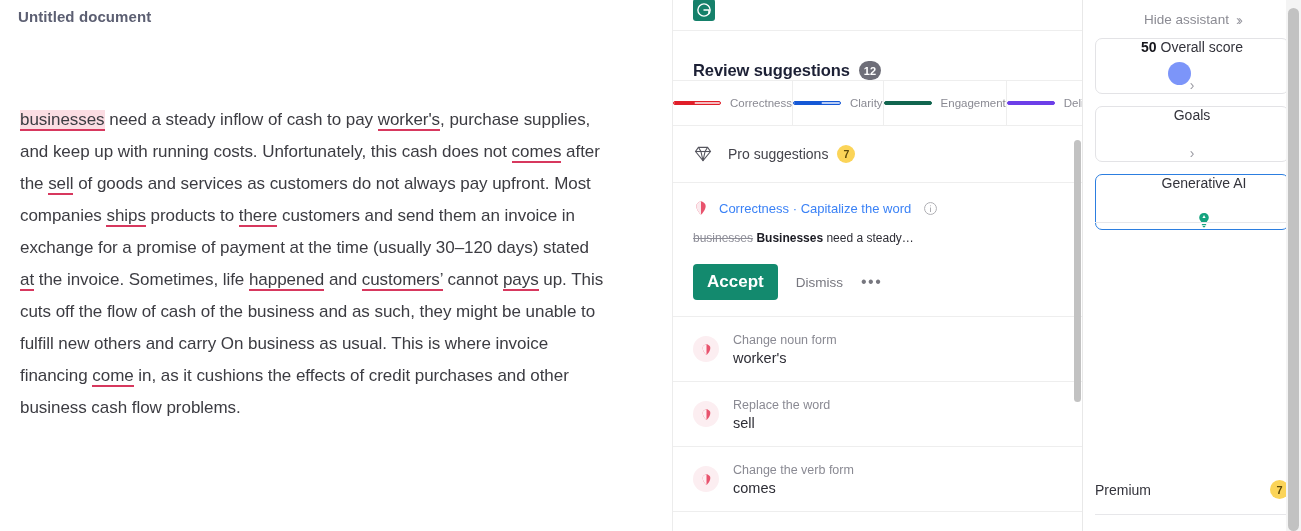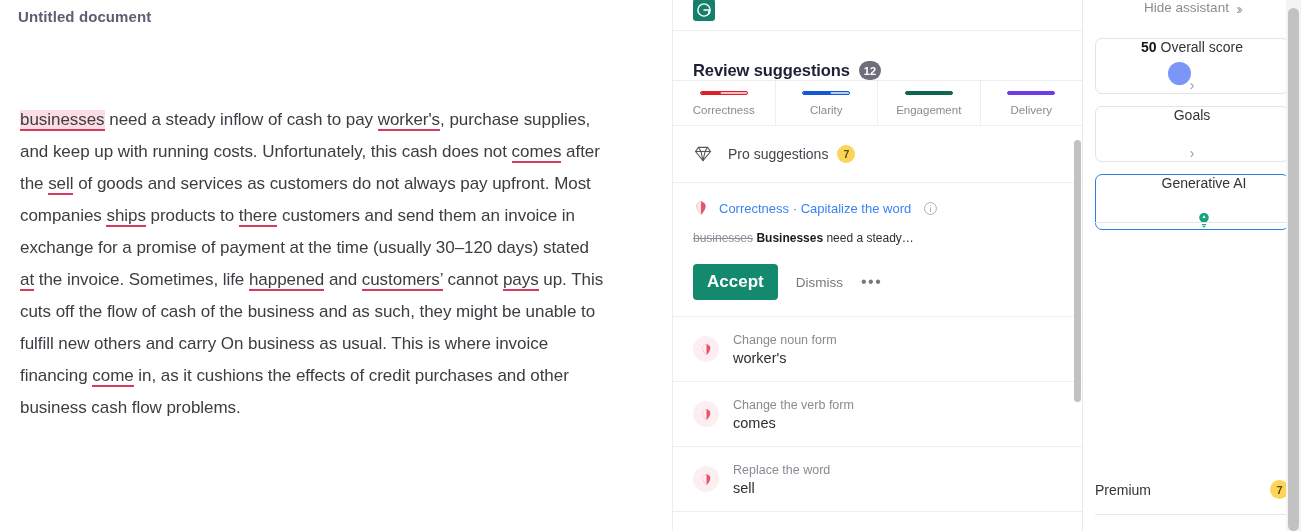--- a/index.html
+++ b/index.html
@@ -95,21 +95,21 @@
     padding: 0 5px;
   }
 
   .cat-tabs {
     display: flex;
     height: 45px;
     border-bottom: 1px solid #eeeeee;
   }
   .cat-tab {
     flex: 1 1 0;
-    display: flex; flex-direction: column;
+    display: flex; 
     align-items: center; justify-content: center;
     border-right: 1px solid #eeeeee;
     gap: 9px;
     cursor: pointer;
   }
   .cat-tab:last-child { border-right: none; }
   .cat-bar {
     width: 48px; height: 4px; border-radius: 3px;
     position: relative;
     overflow: hidden;
@@ -201,21 +201,21 @@
   
   .sidebar {
     width: 218px; height: 531px;
     flex: 0 0 218px;
     background: #fff;
     position: relative;
     padding: 0 12px;
   }
   .hide-assistant {
     height: 38px;
-    display: flex; justify-content: center;
+    display: flex; align-items: center; justify-content: center;
     gap: 7px;
     font-size: 13.5px; color: #8b8b93;
     cursor: pointer;
   }
   .chev2 { font-size: 15px; color:#9a9aa2; letter-spacing:-3px; }
   .side-card {
     height: 56px;
     border: 1px solid #e3e3e6;
     border-radius: 7px;
     display: flex; align-items: center;
@@ -383,34 +383,34 @@
           </div>
         </div>
         <div class="sug-item">
           <div class="sug-ring">
             <svg width="13" height="13" viewBox="0 0 24 24">
               <path d="M12 2 C12 2 19 4 19 9 C19 16 12 22 12 22 C12 22 5 16 5 9 C5 4 12 2 12 2 Z" fill="#e8536d"></path>
               <path d="M12 2 C12 2 5 4 5 9 C5 16 12 22 12 22 Z" fill="#fdf0f3"></path>
             </svg>
           </div>
           <div class="sug-texts">
-            <div class="sug-kind">Change the verb form</div>
-            <div class="sug-word">comes</div>
+            <div class="sug-kind">Replace the word</div>
+            <div class="sug-word">sell</div>
           </div>
         </div>
         <div class="sug-item">
           <div class="sug-ring">
             <svg width="13" height="13" viewBox="0 0 24 24">
               <path d="M12 2 C12 2 19 4 19 9 C19 16 12 22 12 22 C12 22 5 16 5 9 C5 4 12 2 12 2 Z" fill="#e8536d"></path>
               <path d="M12 2 C12 2 5 4 5 9 C5 16 12 22 12 22 Z" fill="#fdf0f3"></path>
             </svg>
           </div>
           <div class="sug-texts">
-            <div class="sug-kind">Replace the word</div>
-            <div class="sug-word">sell</div>
+            <div class="sug-kind">Change the verb form</div>
+            <div class="sug-word">comes</div>
           </div>
         </div>
       </div>
 
     <div class="asst-scrollbar"></div>
   </section>
 
   <aside class="sidebar">
     <div class="hide-assistant">
       <span>Hide assistant</span>

